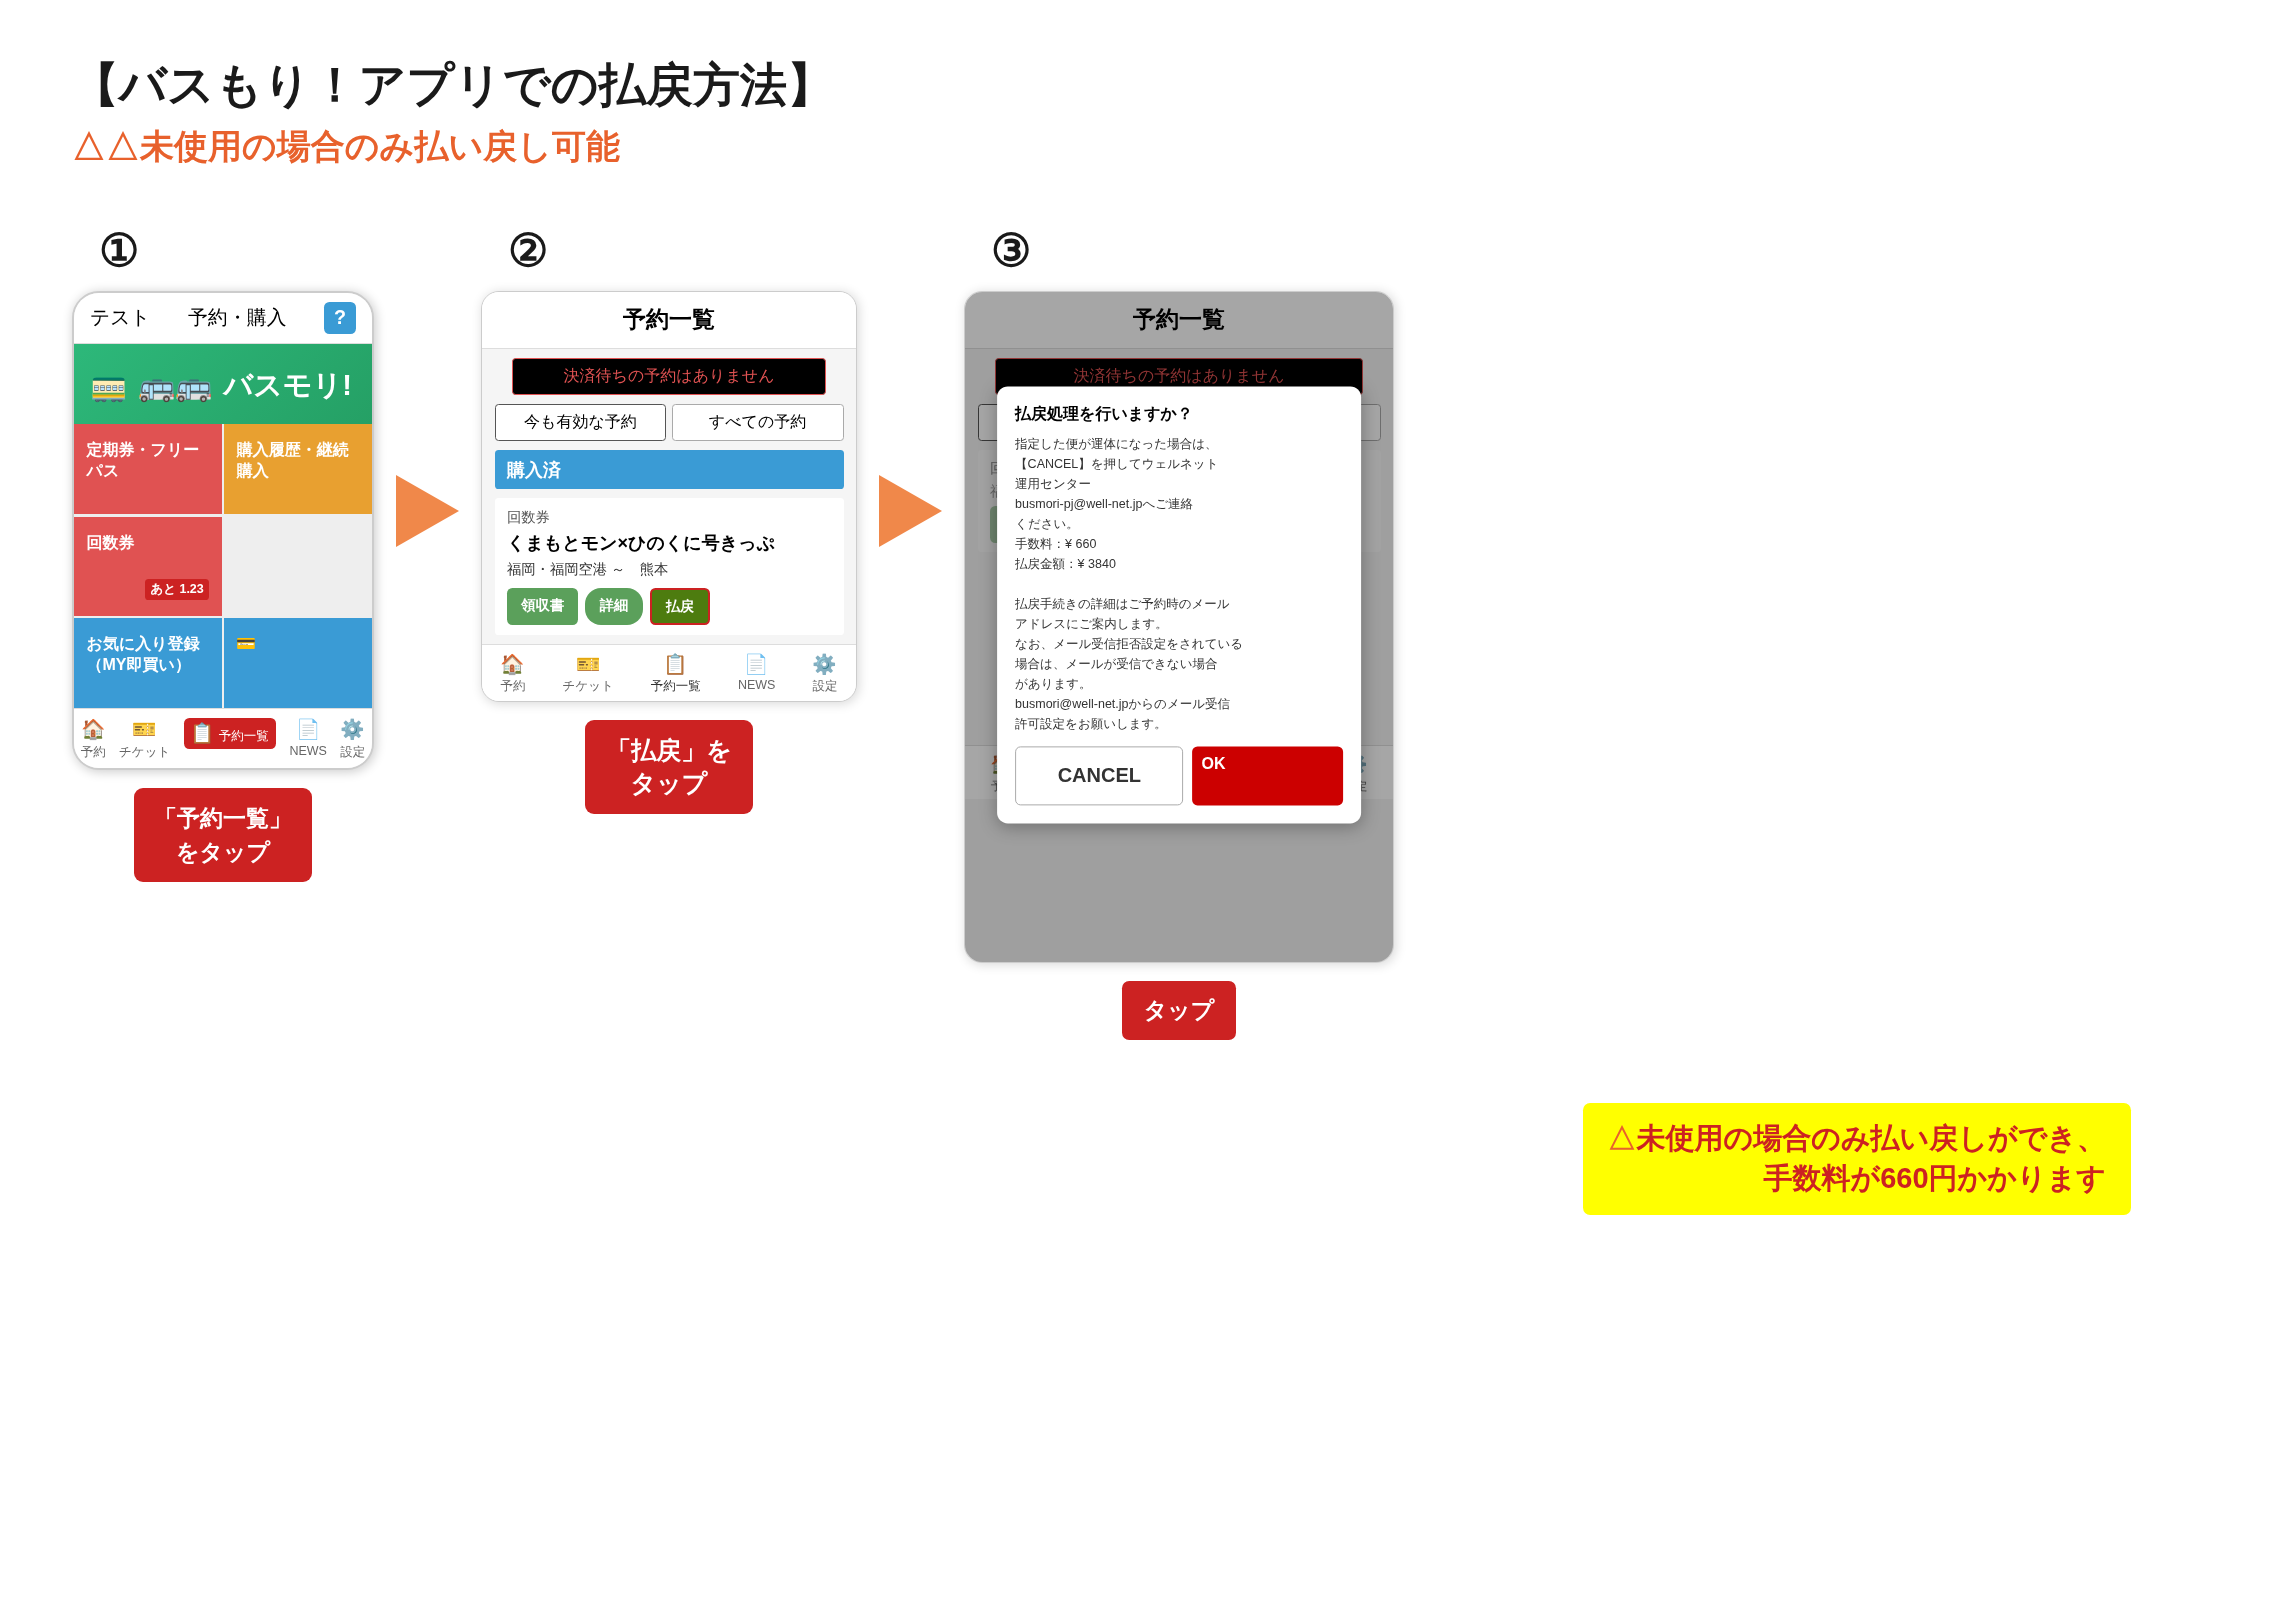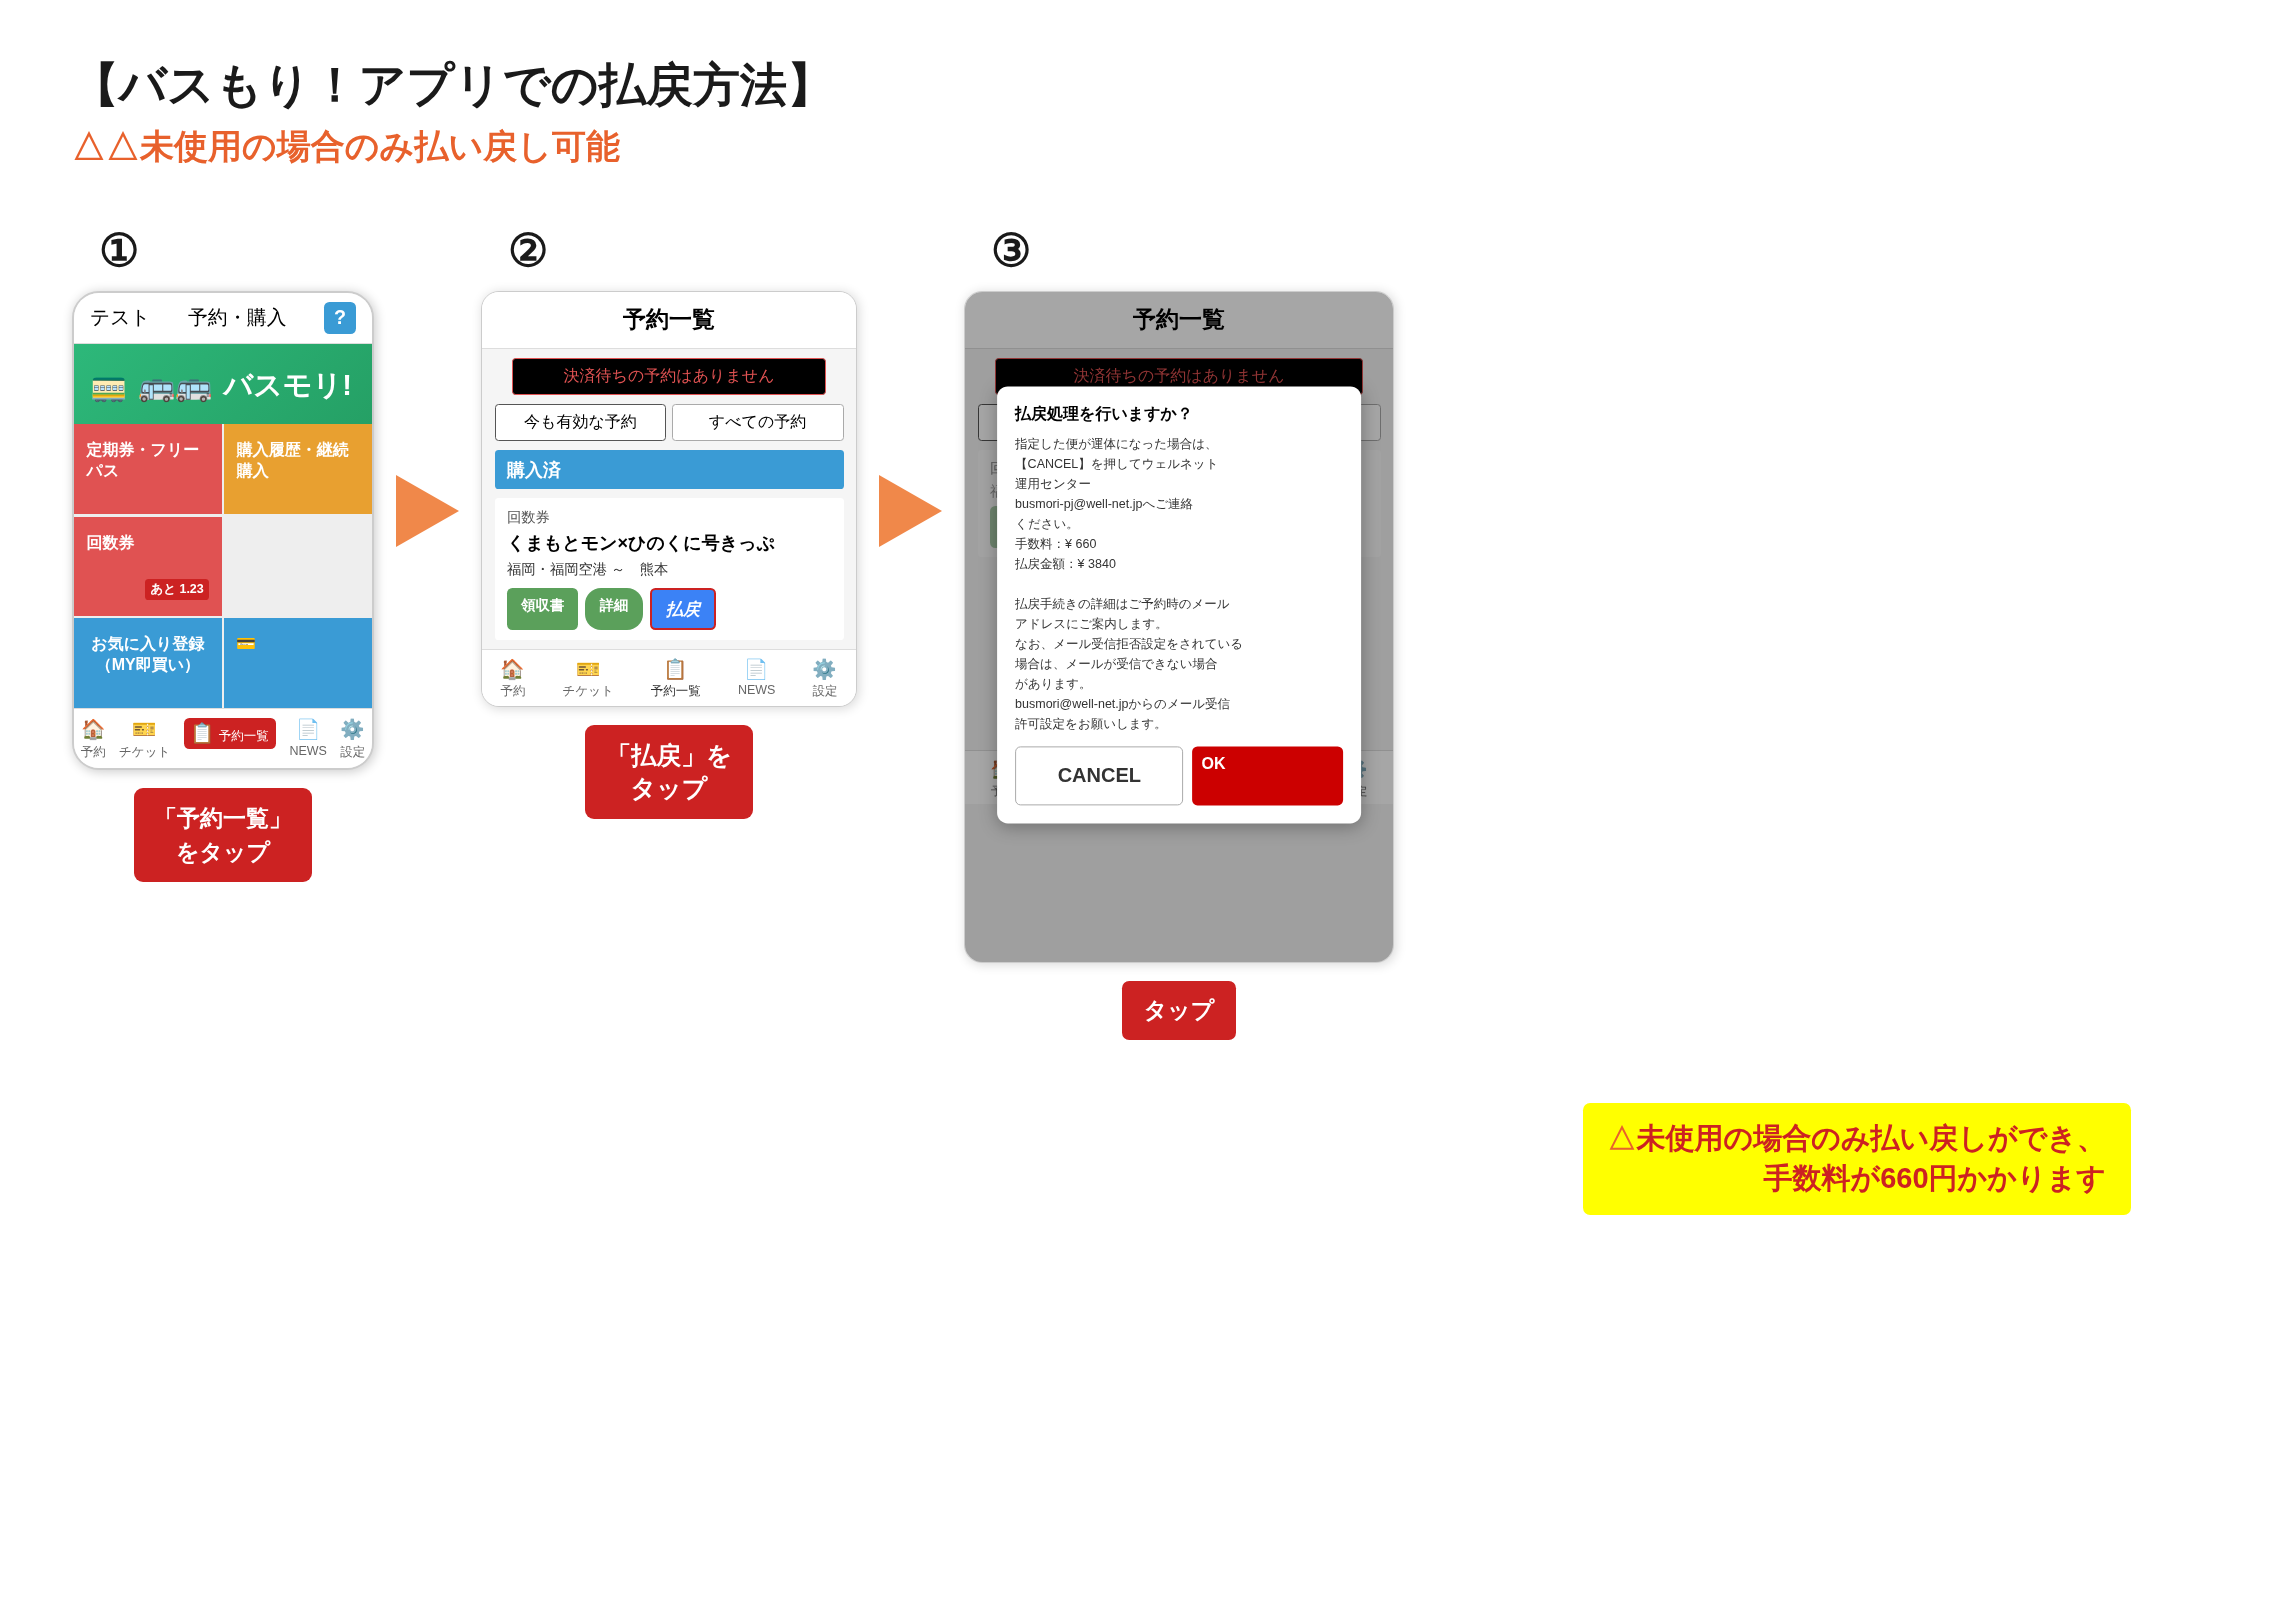--- a/index.html
+++ b/index.html
@@ -120,21 +120,21 @@
       font-weight: bold;
       min-height: 90px;
       display: flex;
       flex-direction: column;
       justify-content: flex-start;
     }
     .cell-teiki { background: #e05252; }
     .cell-kounyuu { background: #e8a030; }
     .cell-kaisuuken { background: #e05252; min-height: 99px; }
     .cell-nichijyou { background: #25a065; }
-    .cell-okiniiri { background: #3a9bd5; text-align: center; }
+    .cell-okiniiri { background: #3a9bd5; }
 
     .kaisuu-badge {
       background: #cc2222;
       color: white;
       font-size: 12.5px;
       padding: 1.8px 5.4px;
       border-radius: 3.6px;
       align-self: flex-end;
       margin-top: auto;
     }
@@ -272,28 +272,27 @@
     }
     .btn-shousai {
       background: #5ba05b;
       color: white;
       padding: 7.2px 14.3px;
       border-radius: 16px;
       font-size: 14.3px;
       font-weight: bold;
     }
     .btn-haraimodoshi {
-      background: #3b82f6;
+      background: #4d7c0f;
       color: white;
       padding: 7.2px 14.3px;
       border-radius: 5.4px;
-      font-size: 17px;
+      font-size: 14px;
       font-weight: bold;
       border: 2.7px solid #cc2222;
-      font-style: italic;
     }
 
     .screen-bottom-nav {
       background: white;
       display: flex;
       justify-content: space-around;
       padding: 7.2px 0 5.4px;
       border-top: 0.9px solid #ddd;
       margin-top: 9px;
     }

